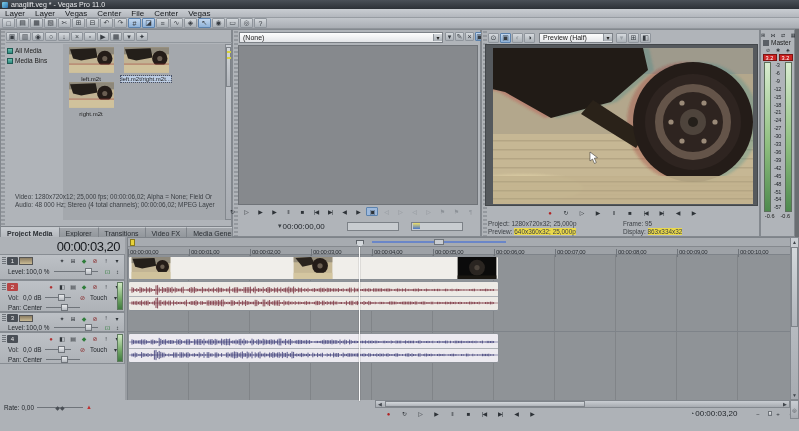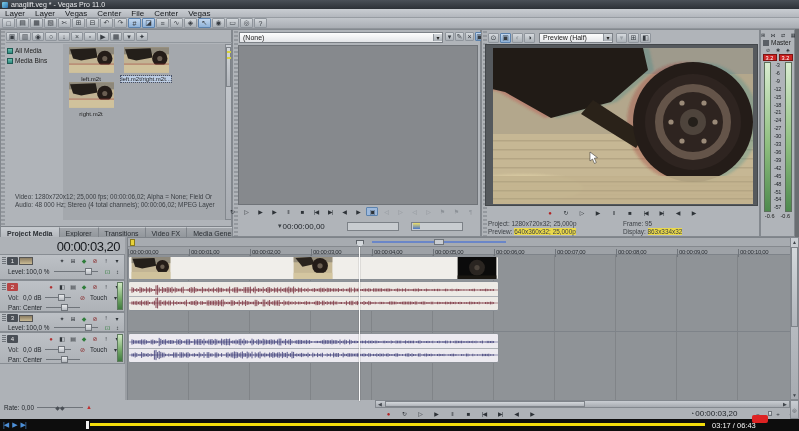--- a/index.html
+++ b/index.html
@@ -620,26 +620,14 @@
     <span class="tbtn">+</span>
     <span class="tbtn">◎</span>
   </div>
   <div class="abs sb" style="left:790px;top:237px;width:9px;height:163px">
     <span class="arrbox abs" style="left:0;top:0;width:7px;height:8px">▲</span>
     <span class="sbthumb abs" style="left:0;top:9px;width:7px;height:80px"></span>
     <span class="arrbox abs" style="left:0;bottom:0;width:7px;height:8px">▼</span>
   </div>
   <div class="abs sb arrbox" style="left:790px;top:400px;width:9px;height:19px">◎</div>
 
-  <div id="overlaybar" class="abs">
-    <span class="abs" style="left:3px;top:2px;display:inline-flex">
-
-    <span class="ovico" style="color: rgb(77, 143, 214);">|◀</span>
-        <span class="ovico" style="color: rgb(77, 143, 214);">▶</span>
-        <span class="ovico" style="color: rgb(77, 143, 214);">▶|</span>
-      </span>
-    <span class="abs" style="left:86px;top:2px;width:3px;height:8px;background:#f2f2f2"></span>
-    <span class="abs" style="left:90px;top:4px;width:615px;height:3px;background:#f2dc0c"></span>
-    <span class="abs" style="left:752px;top:-4px;width:16px;height:8px;background:#d22;border-radius:2px"></span>
-    <span class="abs" style="left:712px;top:2px;font-size:7.5px;color:#f4f4f4">03:17 / 06:43</span>
-  </div>
 
 </div>
 
 </body></html>

